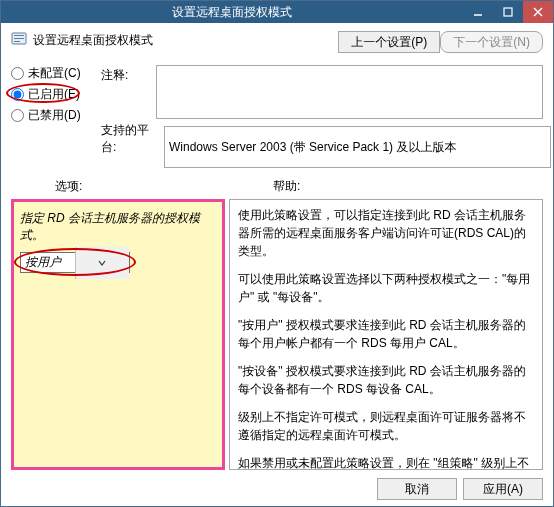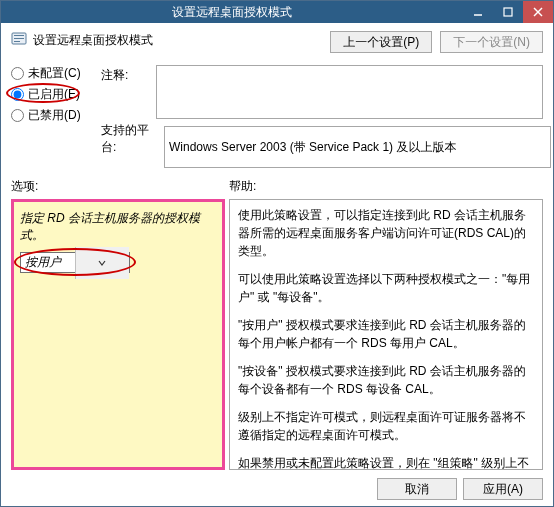--- a/index.html
+++ b/index.html
@@ -11,34 +11,34 @@
   .win-btn { width: 30px; display: flex; align-items: center; justify-content: center; cursor: pointer; }
   .win-btn.min { background: #2c5d87; }
   .win-btn.qmark { background: #2c5d87; }
   .win-btn.close { background: #c75050; }
   .win-btn svg { width: 10px; height: 10px; }
   .content { flex: 1; padding: 8px 10px 6px 10px; display: flex; flex-direction: column; overflow: hidden; }
   .header-row { display: flex; align-items: flex-start; margin-bottom: 6px; }
   .header-left { display: flex; align-items: center; flex: 1; }
   .hdr-icon { margin-right: 6px; }
   .hdr-title { font-size: 12px; }
-  .header-btns { display: flex; gap: 8px; }
+  .header-btns { display: flex; gap: 0; }
   .nav-btn { height: 22px; padding: 0 12px; border: 1px solid #a7a7a7; background: #efefef; font-size: 12px; cursor: pointer; }
-  .nav-btn:disabled { color: #888; background: #f4f4f4; }
+  .nav-btn:disabled { color: #888; background: #f4f4f4; border-radius: 8px; }
   .cfg-area { display: flex; margin-top: 4px; }
   .radio-col { width: 90px; padding-top: 2px; }
   .radio-row { display: flex; align-items: center; margin-bottom: 4px; position: relative; }
   .radio-row input { margin-right: 4px; }
   .mark-oval { position: absolute; border: 2px solid #c00; border-radius: 50%; pointer-events: none; }
   .labels-col { width: 55px; padding-top: 2px; }
   .labels-col div { height: 21px; display: flex; align-items: center; }
   .fields-col { flex: 1; padding-top: 2px; }
   .comment-box { width: 100%; height: 54px; border: 1px solid #a7a7a7; background: #fff; resize: none; font-family: inherit; font-size: 12px; padding: 2px; margin-bottom: 4px; }
   .platform-box { width: 100%; height: 21px; border: 1px solid #a7a7a7; background: #fff; padding: 20px 4px; font-size: 12px; display: flex; align-items: center; margin-left: 8px; }
-  .mid-labels { display: flex; margin-top: 10px; margin-bottom: 4px; }
+  .mid-labels { display: flex; margin-top: 10px; margin-bottom: 4px; margin-left: 44px; }
   .mid-labels .lft { flex: 0 0 218px; }
   .mid-labels .rgt { flex: 1; }
   .lower-row { flex: 1; display: flex; gap: 4px; min-height: 0; }
   .options-box { flex: 0 0 214px; border: 3px solid #ec4899; background: #fef9c3; padding: 8px 6px; font-style: italic; }
   .opt-label { margin-bottom: 8px; }
   .select-wrap { display: inline-block; position: relative; }
   .select-look { border: 1px solid #707070; height: 21px; width: 110px; display: flex; align-items: center; background: #fff; }
   .select-look span { flex: 1; padding: 16px 4px; }
   .select-look .arrow { width: 16px; height: 100%; border-left: 1px solid #c0c0c0; display: flex; align-items: center; justify-content: center; background: #f0f0f0; }
   .help-box { flex: 1; border: 1px solid #a7a7a7; background: #fff; padding: 6px 8px; overflow-y: auto; }

